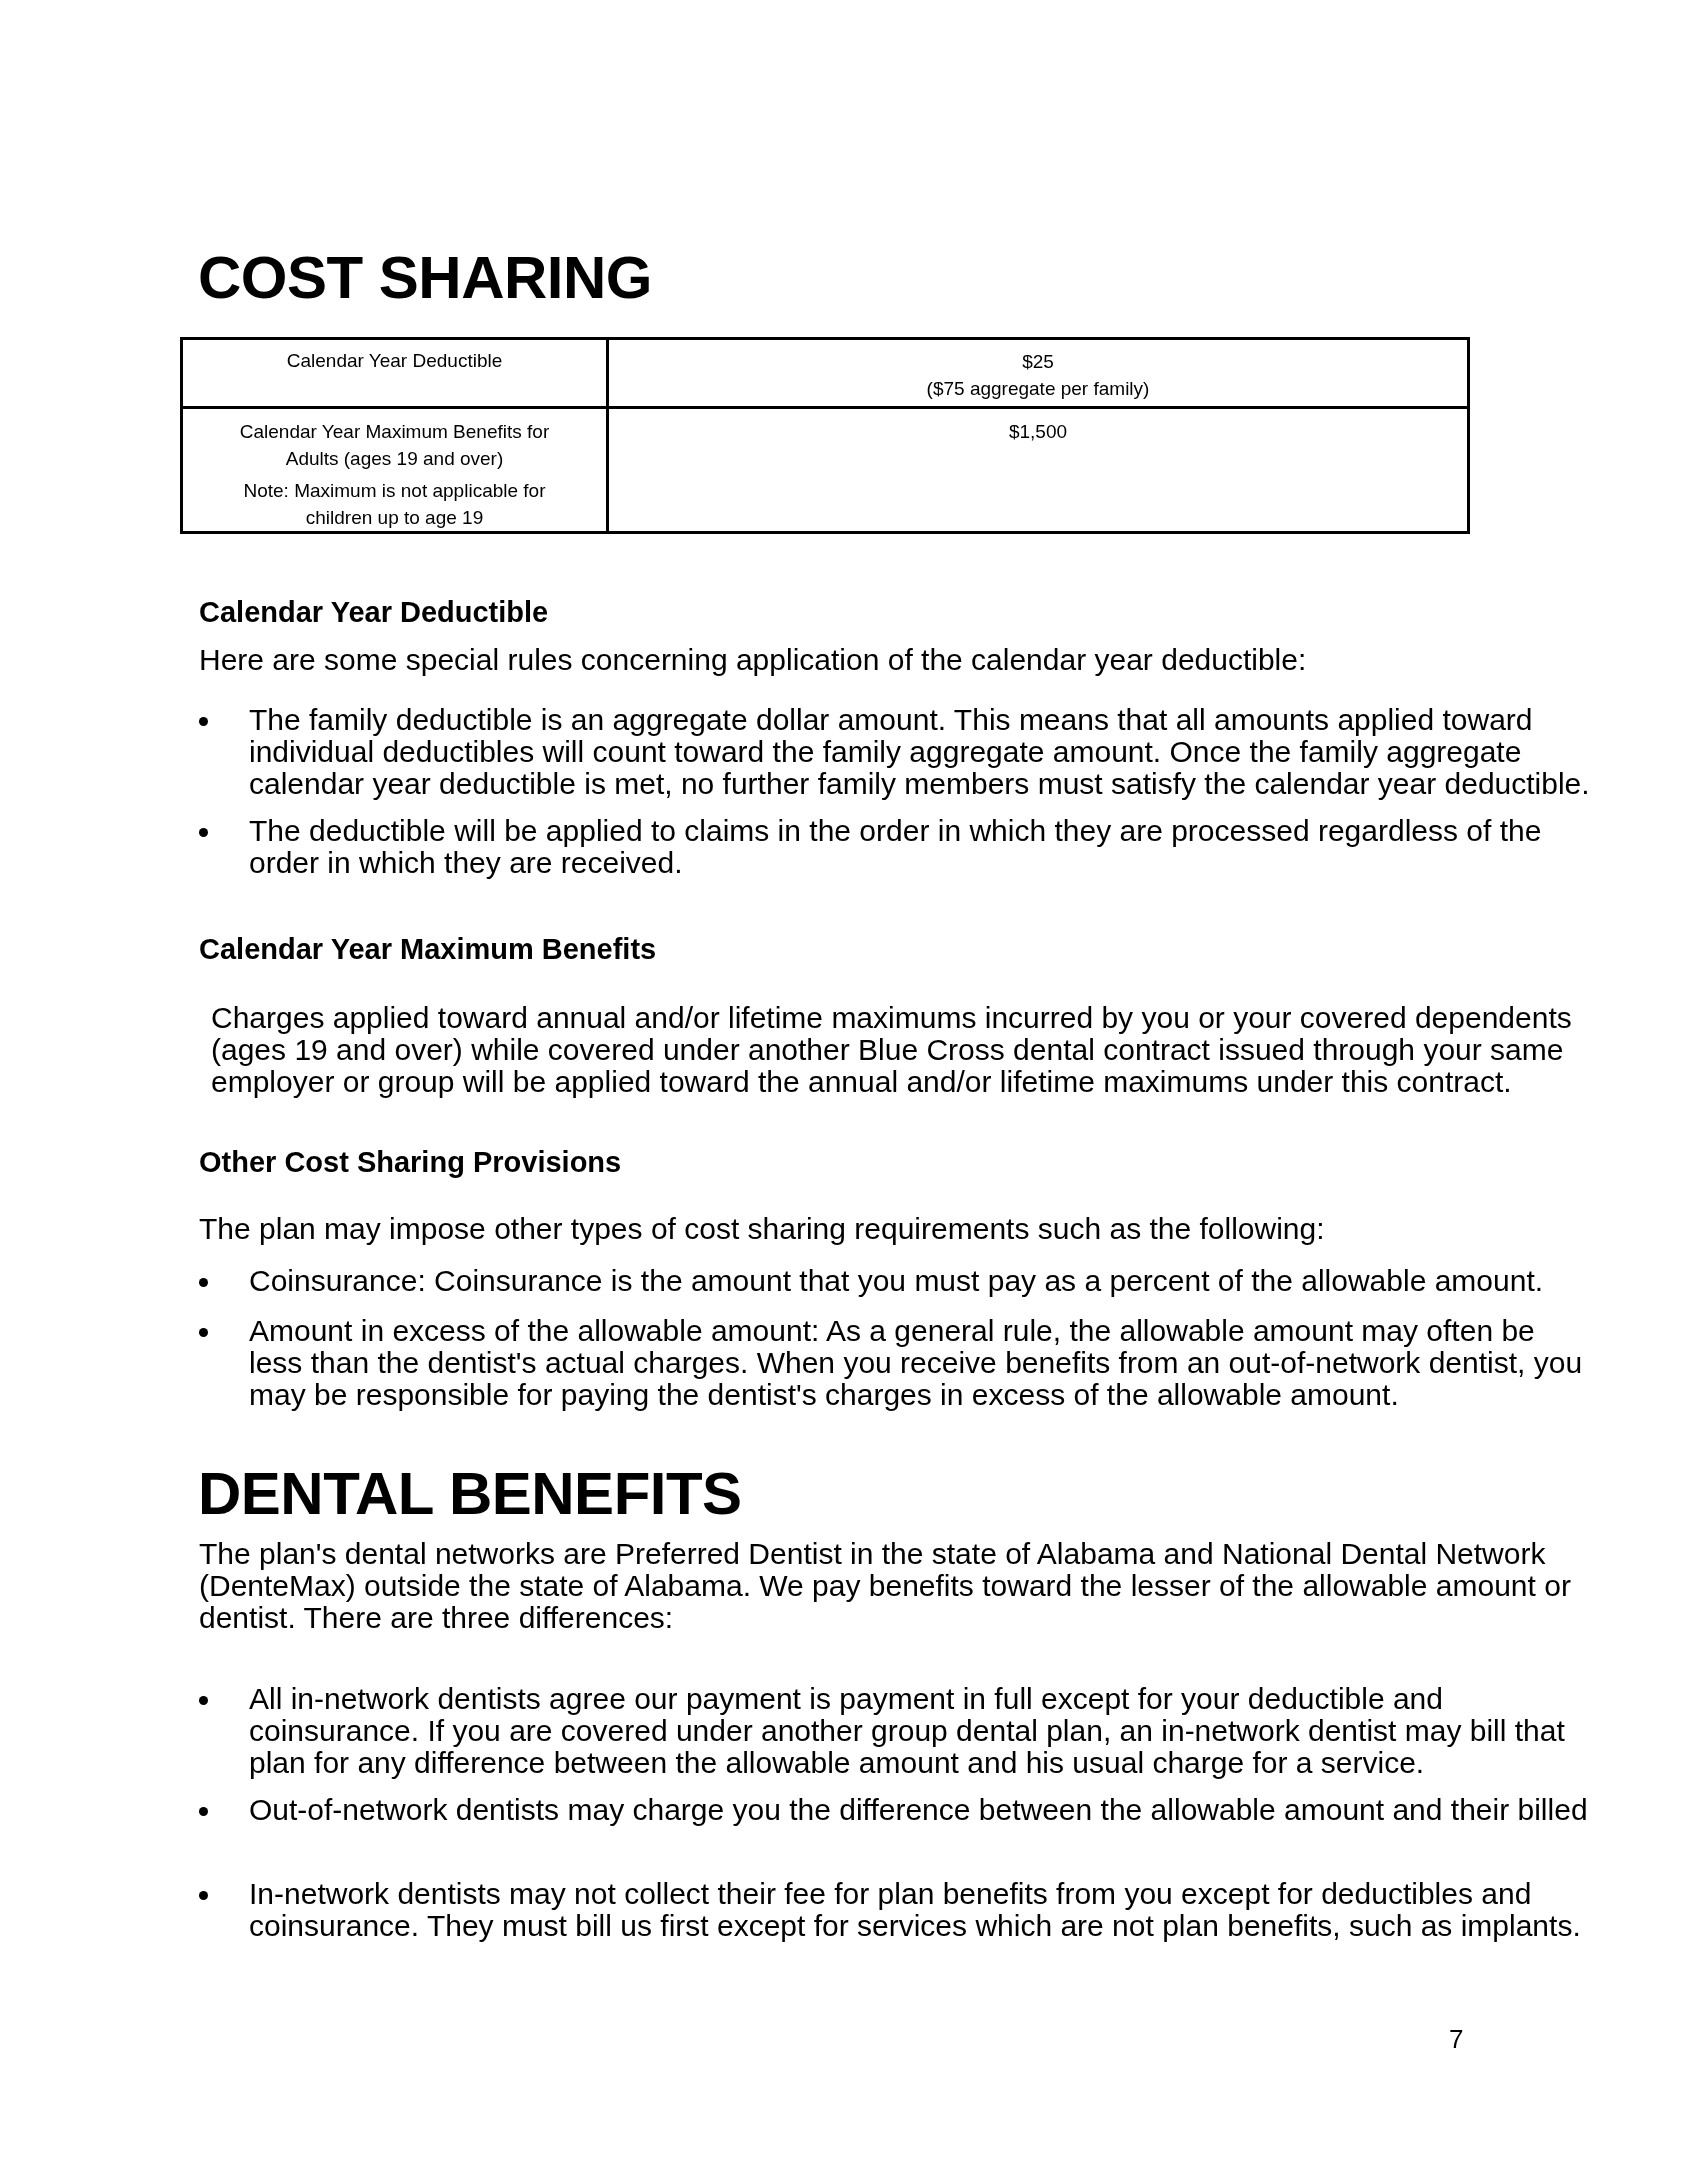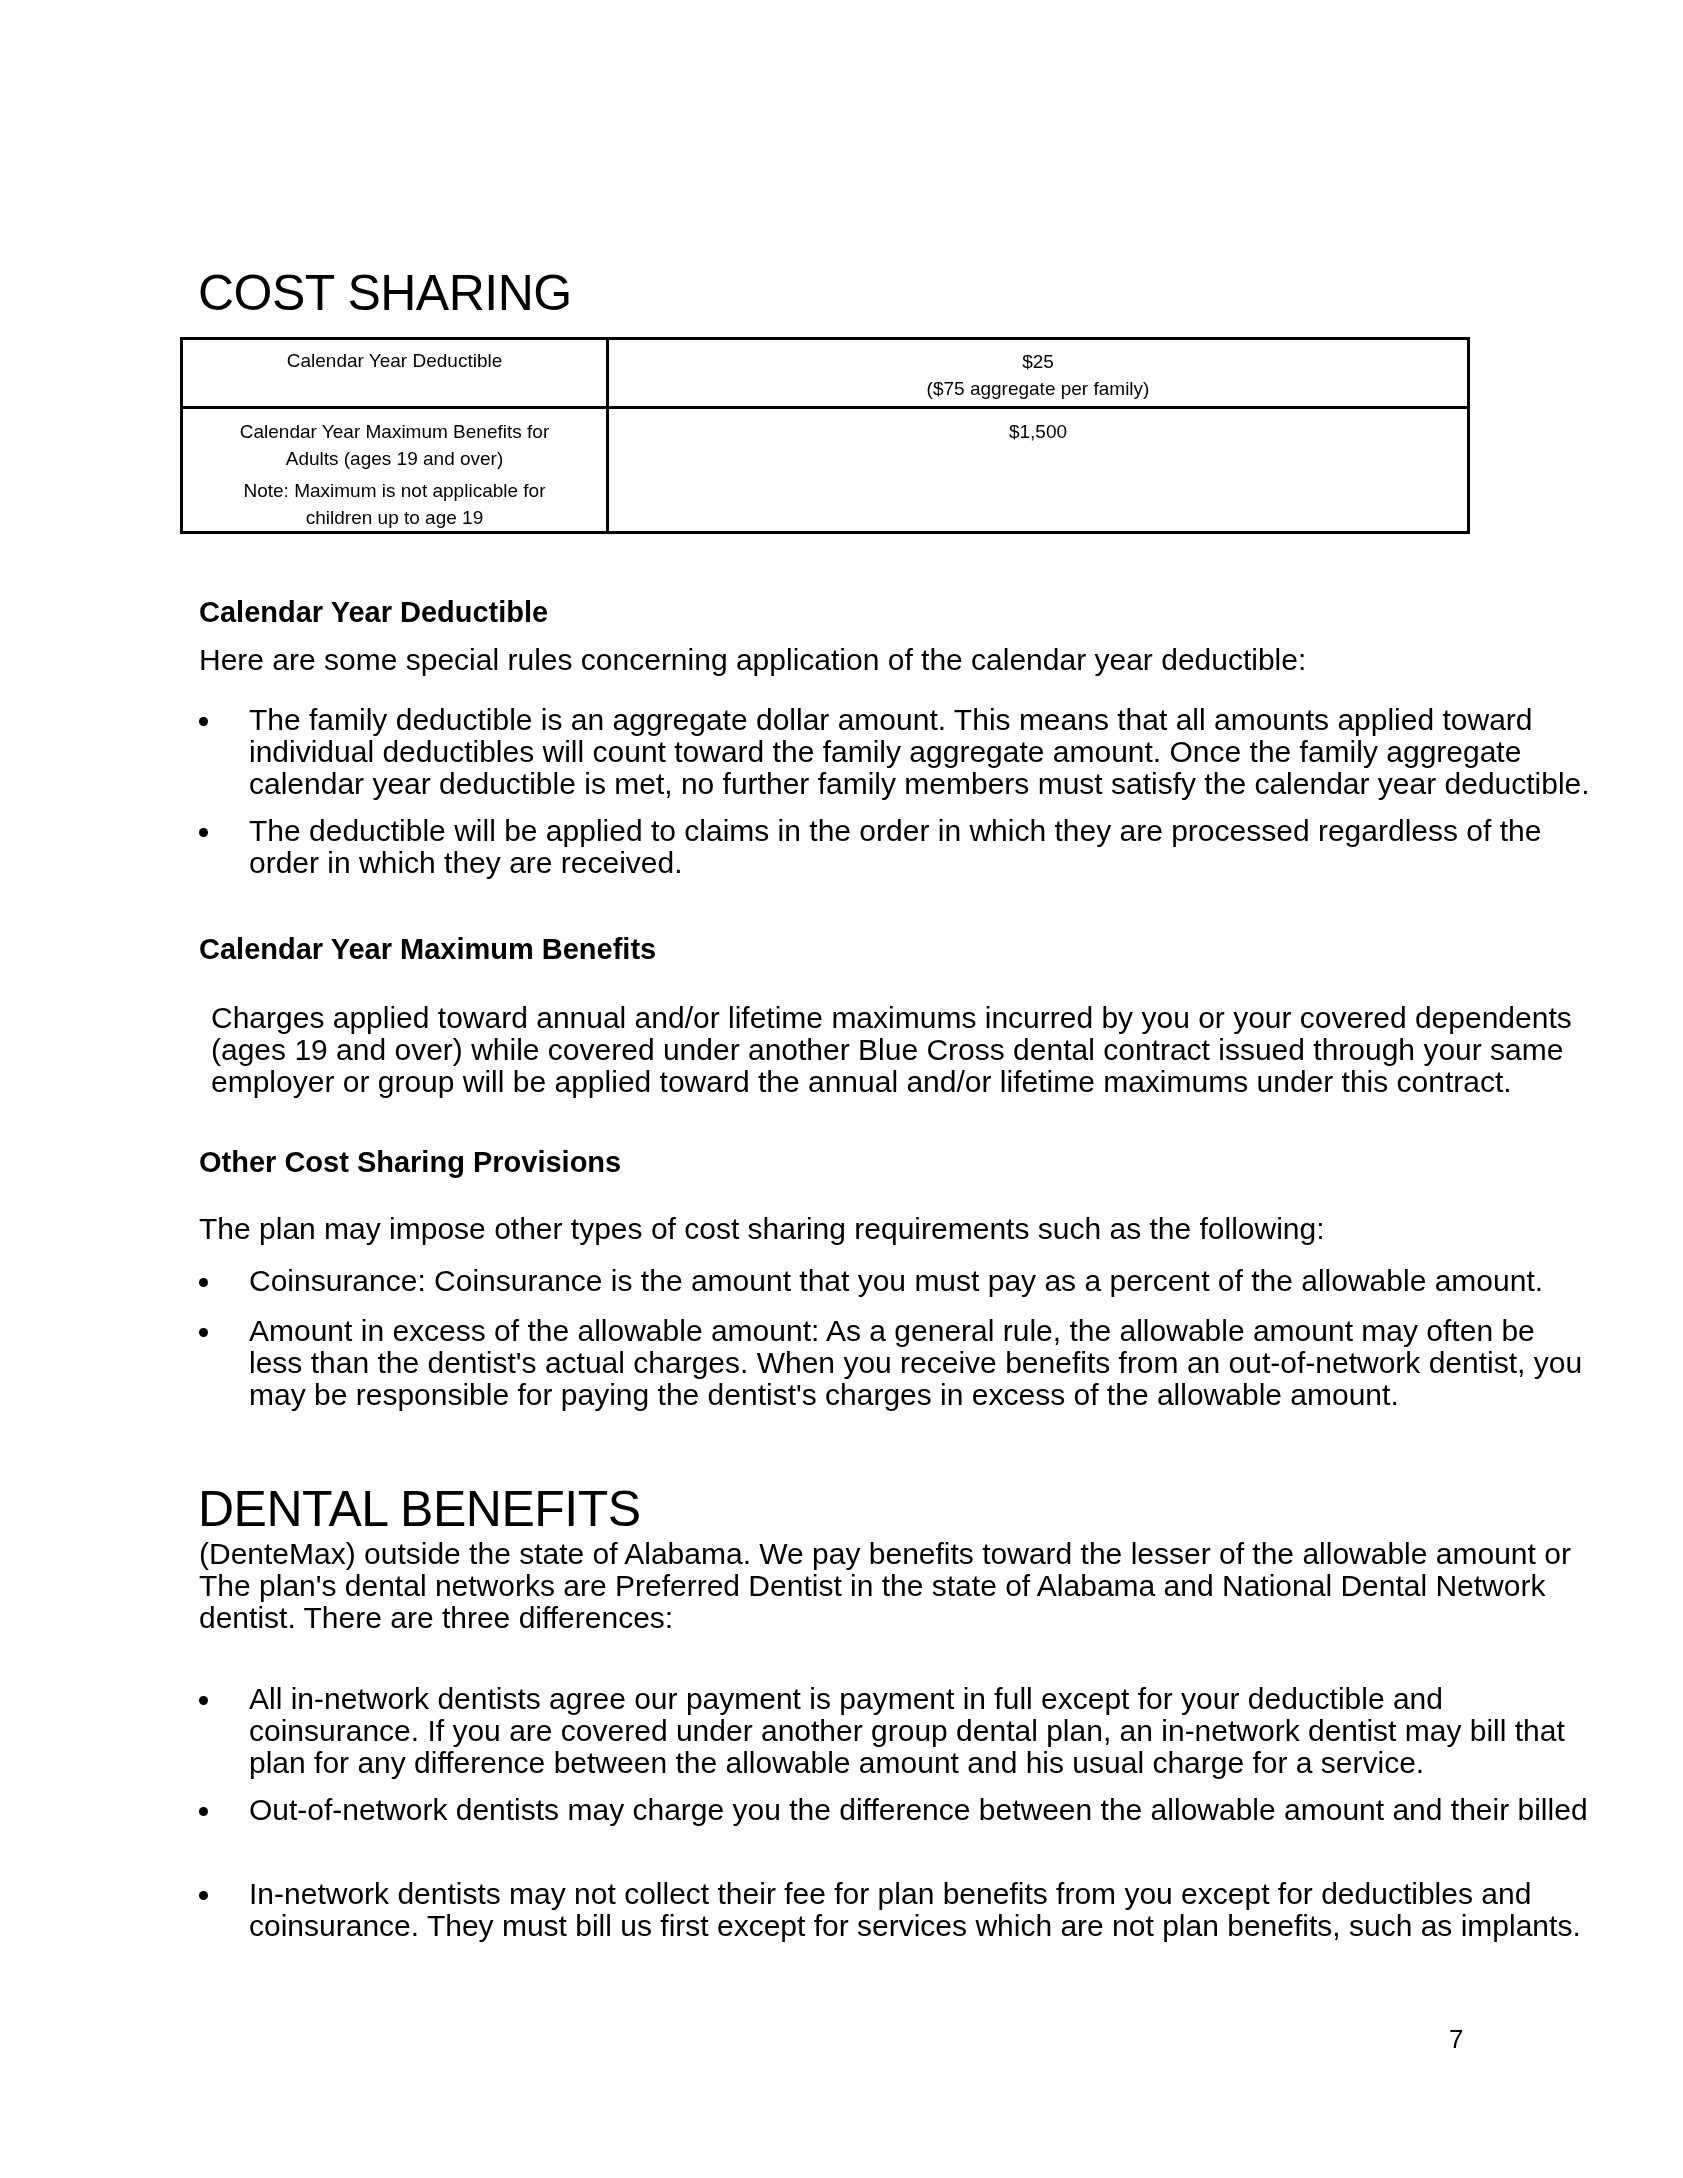--- a/index.html
+++ b/index.html
@@ -1,19 +1,19 @@
 <!DOCTYPE html>
 <html><head>
 <meta charset="utf-8">
 <style>
   html, body { margin: 0; padding: 0; background: #ffffff; }
   body { width: 1683px; height: 2178px; position: relative; overflow: hidden;
          font-family: "Liberation Sans", sans-serif; color: #000000; }
   .abs { position: absolute; }
-  .h1 { font-weight: normal; font-size: 50px; letter-spacing: -0.5px; line-height: 1; white-space: nowrap; margin-top: 20px; }
+  .h1 { font-weight: bold; font-size: 60px; letter-spacing: -0.5px; line-height: 1; white-space: nowrap; }
   .h2 { font-weight: bold; font-size: 29px; line-height: 1; white-space: nowrap; }
   .body-text { font-size: 30px; line-height: 32px; }
   .line { display: block; white-space: nowrap; height: 32px; }
   .bullet-item { position: absolute; left: 199px; }
   .bullet-dot { position: absolute; left: 0; width: 9px; height: 9px; border-radius: 50%; background: #000; }
   .bullet-text { position: absolute; left: 50px; }
   table.cost { position: absolute; left: 180px; top: 337px; width: 1290px; border-collapse: collapse; }
   table.cost td { border: 3px solid #000; vertical-align: top; text-align: center;
                   font-size: 19px; padding: 0; }
   table.cost td.c1 { width: 423px; }
@@ -105,22 +105,22 @@
   <span class="bullet-dot" style="top:13px;"></span>
   <div class="bullet-text">
     <span class="line">Amount in excess of the allowable amount:   As a general rule, the allowable amount may often be</span>
     <span class="line">less than the dentist's actual charges.   When you receive benefits from an out-of-network dentist, you</span>
     <span class="line">may be responsible for paying the dentist's charges in excess of the allowable amount.</span>
   </div>
 </div>
 
 <div class="abs h1" style="left:198px; top:1464px;">DENTAL BENEFITS</div>
 <div class="abs body-text" style="left:199px; top:1538px;">
+  <span class="line">The plan's dental networks are Preferred Dentist in the state of Alabama and National Dental Network</span>
   <span class="line">(DenteMax) outside the state of Alabama.   We pay benefits toward the lesser of the allowable amount or</span>
-  <span class="line">The plan's dental networks are Preferred Dentist in the state of Alabama and National Dental Network</span>
   <span class="line">dentist.   There are three differences:</span>
 </div>
 
 <div class="bullet-item body-text" style="top:1683px;">
   <span class="bullet-dot" style="top:13px;"></span>
   <div class="bullet-text">
     <span class="line">All in-network dentists agree our payment is payment in full except for your deductible and</span>
     <span class="line">coinsurance.   If you are covered under another group dental plan, an in-network dentist may bill that</span>
     <span class="line">plan for any difference between the allowable amount and his usual charge for a service.</span>
   </div>

